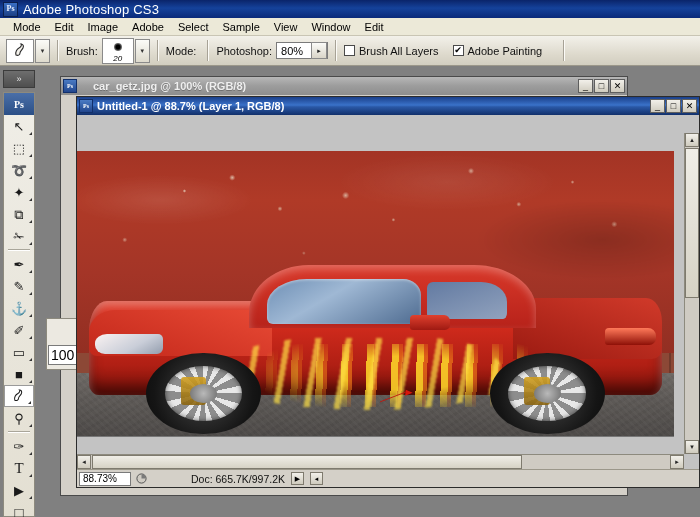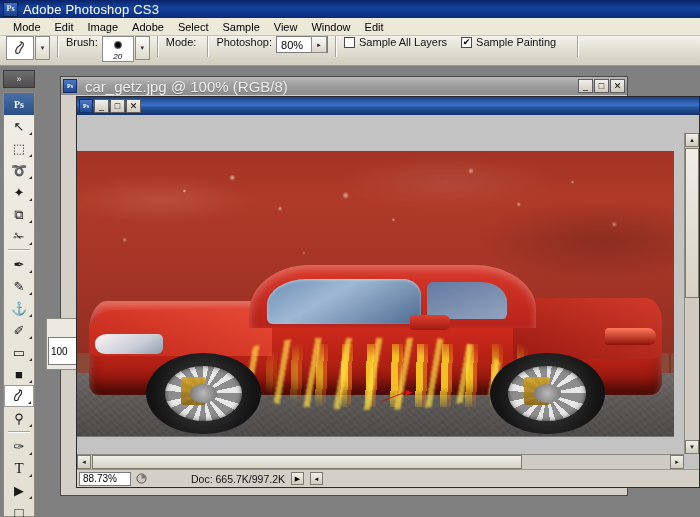--- a/index.html
+++ b/index.html
@@ -32,21 +32,21 @@
     background:#ece9d8;border-bottom:1px solid #c9c5b4;
     display:flex;align-items:center;padding-left:6px;box-sizing:border-box;
   }
   .menubar .mi{padding:1px 7px;font-size:11px;color:#000;cursor:default;}
 
   
   .optionsbar{
     position:absolute;left:0;top:36px;width:700px;height:30px;
     background:linear-gradient(180deg,#f3f1ea,#ddd9cc 65%,#d2cec0);
     border-bottom:1px solid #9b978a;
-    display:flex;align-items:flex-start;box-sizing:border-box;padding-left:6px;
+    display:flex;align-items:center;box-sizing:border-box;padding-left:6px;
   }
   .tool-well{
     width:26px;height:22px;background:#fff;border:1px solid #8a8a8a;
     display:flex;align-items:center;justify-content:center;
   }
   .tiny-arrow{
     width:13px;height:22px;margin-left:1px;
     background:linear-gradient(180deg,#fbfbf8,#dedacd);
     border:1px solid #8a8a8a;display:flex;align-items:center;justify-content:center;
     font-size:7px;color:#333;
@@ -123,37 +123,37 @@
     display:flex;align-items:center;justify-content:center;box-sizing:border-box;
   }
 
   
   .sliver{
     position:absolute;left:46px;top:318px;width:34px;height:52px;
     background:#ece9e1;border:1px solid #8d8a7e;box-sizing:border-box;
     display:flex;align-items:flex-end;justify-content:flex-start;
   }
   .sliver .f100{
-    width:30px;height:28px;background:#fff;border:1px solid #7a7a7a;
-    font-size:10px;display:flex;align-items:center;padding-left:2px;
+    width:30px;height:20px;background:#fff;border:1px solid #7a7a7a;
+    font-size:14px;display:flex;align-items:center;padding-left:2px;
     box-sizing:border-box;margin:0 0 4px 1px;
   }
 
   
   .docwin-outer{
     position:absolute;left:60px;top:76px;width:568px;height:420px;
     background:#d4d0c8;border:1px solid #4a4a4a;box-sizing:border-box;
   }
   .tbar-inactive{
     height:18px;
     background:linear-gradient(180deg,#b7b7b7,#9c9c9c 50%,#8e8e8e);
     display:flex;align-items:center;padding:0 2px;box-sizing:border-box;
   }
-  .tbar-inactive .t{color:#efefef;font-size:15px;font-weight:normal;flex:1;
-    margin-left:8px;text-shadow:0 1px 0 rgba(0,0,0,.25);white-space:nowrap;overflow:hidden;}
+  .tbar-inactive .t{color:#efefef;font-size:11px;font-weight:bold;flex:1;
+    margin-left:16px;text-shadow:0 1px 0 rgba(0,0,0,.25);white-space:nowrap;overflow:hidden;}
   .docicon{
     width:12px;height:12px;background:linear-gradient(180deg,#4a7bc4,#21468e);
     border:1px solid #12306b;color:#fff;font-size:6px;font-weight:bold;
     display:flex;align-items:center;justify-content:center;line-height:1;
     font-family:"Liberation Serif",serif;flex:none;
   }
   .winbtn{
     width:15px;height:14px;margin-left:1px;
     background:linear-gradient(180deg,#f2f0ea,#cfcbbe);
     border:1px solid #5e5e5e;display:flex;align-items:center;justify-content:center;
@@ -426,25 +426,25 @@
     <div class="lbl">Photoshop:</div>
     <div class="spin">
       <span>80%</span>
       <span class="sbtn">▸</span>
     </div>
 
     <div class="vsep"></div>
 
     <div class="chk">
       <span class="chkbox"></span>
-      <span class="lbl">Sample All Layers</span>
+      <span class="lbl">Brush All Layers</span>
     </div>
     <div class="chk">
       <span class="chkbox">✔</span>
-      <span class="lbl">Sample Painting</span>
+      <span class="lbl">Adobe Painting</span>
     </div>
     <div class="vsep"></div>
   </div>
 
   <div class="dock-exp">»</div>
 
   <div class="toolbox">
     <div class="tb-head">Ps</div>
 
     <div class="tcell">
@@ -540,20 +540,21 @@
     </div>
   </div>
 
   <div class="sliver">
     <div class="f100">100</div>
   </div>
 
   <div class="docwin-inner">
     <div class="tbar-active">
       <div class="docicon">Ps</div>
+      <div class="t">Untitled-1 @ 88.7% (Layer 1, RGB/8)</div>
       <div class="winbtn">_</div>
       <div class="winbtn">□</div>
       <div class="winbtn">✕</div>
     </div>
 
     <div class="canvas-host">
 
       <div class="canvas-wrap">
         <div class="photo">
           <div class="wall"></div>

